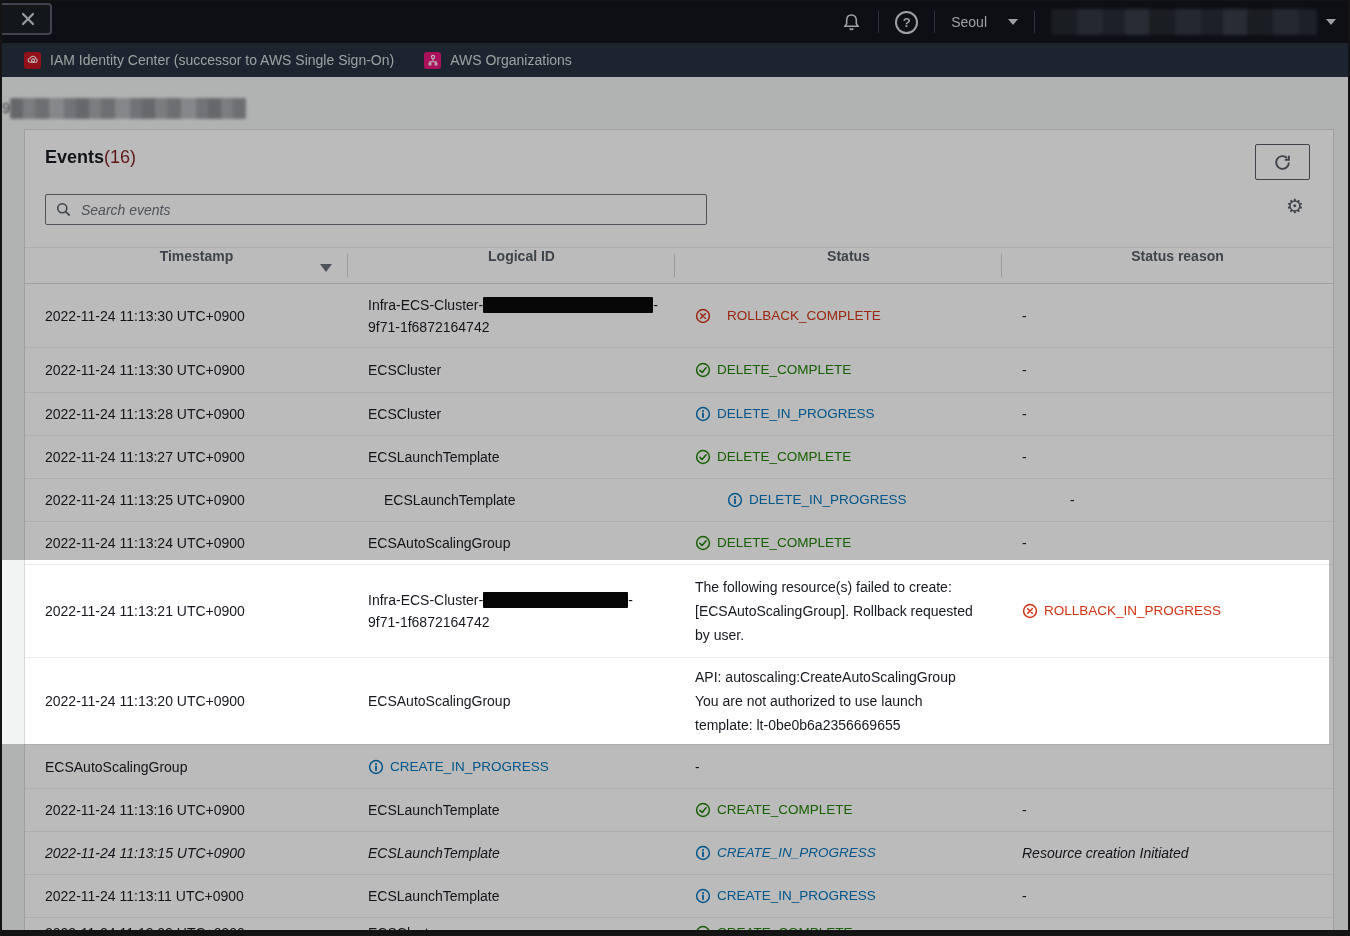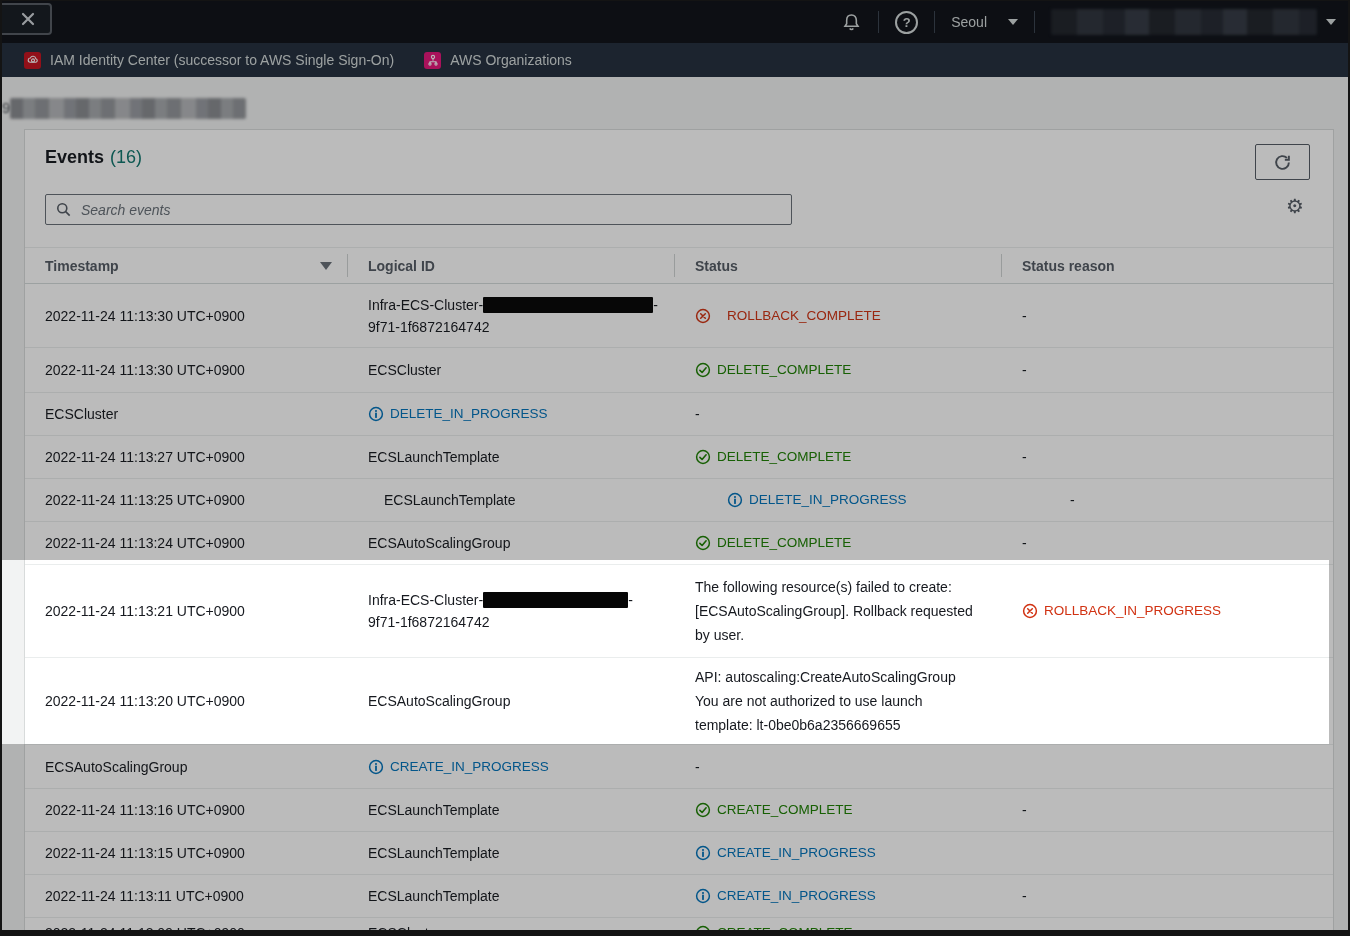--- a/index.html
+++ b/index.html
@@ -42,37 +42,37 @@
   .crumb-frag{position:absolute;left:0;top:98px;color:#4a4f55;font-size:15px;filter:blur(1px);}
   .crumb-redact{
     position:absolute;left:8px;top:97px;width:236px;height:21px;border-radius:2px;filter:blur(1.6px);
     background:repeating-linear-gradient(90deg,#7f8287 0 13px,#9fa2a6 13px 25px,#8a8d92 25px 39px,#b0b2b5 39px 54px,#90939a 54px 66px);
     opacity:.9;
   }
   
   .card{position:absolute;left:22px;top:128px;width:1308px;height:830px;background:#fff;
     border:1px solid #d8dbdb;box-sizing:content-box;}
   .card-title{position:absolute;left:20px;top:17px;font-size:18px;font-weight:700;color:#16191f;}
-  .card-title .count{font-weight:400;color:#0f766e;margin-left:6px;font-size:18px;}
+  .card-title .count{font-weight:400;color:#7f1d1d;font-size:18px;}
   .refresh-btn{position:absolute;left:1230px;top:14px;width:53px;height:34px;background:#fff;
     border:1px solid #545b64;border-radius:2px;display:flex;align-items:center;justify-content:center;
     color:#545b64;cursor:pointer;}
-  .search-box{position:absolute;left:20px;top:64px;width:747px;height:31px;box-sizing:border-box;
+  .search-box{position:absolute;left:20px;top:64px;width:662px;height:31px;box-sizing:border-box;
     border:1px solid #687078;border-radius:2px;background:#fff;display:flex;align-items:center;
     padding-left:10px;gap:8px;color:#545b64;}
   .search-box input{border:none;outline:none;flex:1;font-size:14px;background:transparent;
     font-family:"Liberation Sans","DejaVu Sans",sans-serif;color:#16191f;}
   .search-box input::placeholder{font-style:italic;color:#687078;}
   .gear{position:absolute;left:1261px;top:66px;font-size:20px;color:#545b64;cursor:pointer;line-height:1;}
   
   .etable{position:absolute;left:0;top:117px;width:1308px;}
   .thead{display:grid;grid-template-columns:323px 327px 327px 1fr;height:35px;align-items:center;
     border-top:1px solid #eaeded;border-bottom:1px solid #d5dbdb;}
   .th{position:relative;padding-left:20px;font-size:14px;font-weight:700;color:#545b64;
-    display:flex;align-items:center;height:100%;cursor:pointer;box-sizing:border-box;}
+    display:flex;align-items:center;height:100%;cursor:pointer;box-sizing:border-box;flex-direction:column;}
   .th:not(:last-child)::after{content:"";position:absolute;right:0;top:6px;bottom:6px;width:1px;background:#d0d5d5;}
   .sort-caret{margin-left:auto;margin-right:16px;width:0;height:0;
     border-left:6px solid transparent;border-right:6px solid transparent;border-top:8px solid #687078;}
   .tr{display:grid;grid-template-columns:323px 327px 327px 1fr;align-items:center;
     border-bottom:1px solid #eaeded;font-size:14px;color:#16191f;box-sizing:border-box;}
   .td{padding-left:20px;padding-right:14px;line-height:22px;}
   .td.reason{line-height:24px;max-width:314px;box-sizing:border-box;overflow-wrap:break-word;}
   .status-cell{display:flex;align-items:center;gap:6px;font-size:13.5px;}
   .status-cell svg{flex:none;}
   .redact{display:inline-block;height:16px;background:#060606;vertical-align:-3px;border-radius:1px;}
@@ -197,20 +197,21 @@
             <div class="td status-cell" style="color: rgb(29, 129, 2);">
               <svg width="16" height="16" viewBox="0 0 16 16">
                 <circle cx="8" cy="8" r="6.4" fill="none" stroke="currentColor" stroke-width="1.5"></circle>
                 <path d="M4.9 8.4l2.2 2.1 4-4.7" stroke="currentColor" stroke-width="1.6" stroke-linecap="round" stroke-linejoin="round" fill="none"></path>
               </svg>
               <span>DELETE_COMPLETE</span>
             </div>
             <div class="td reason">-</div>
           </div>
           <div class="tr" style="min-height: 43px;">
+            <div class="td">2022-11-24 11:13:28 UTC+0900</div>
             <div class="td">ECSCluster</div>
             <div class="td status-cell" style="color: rgb(0, 115, 187);">
               <svg width="16" height="16" viewBox="0 0 16 16">
                 <circle cx="8" cy="8" r="6.4" fill="none" stroke="currentColor" stroke-width="1.5"></circle>
                 <circle cx="8" cy="5" r="1.05" fill="currentColor"></circle>
                 <path d="M8 7.3v3.9" stroke="currentColor" stroke-width="1.8" stroke-linecap="round"></path>
               </svg>
               <span>DELETE_IN_PROGRESS</span>
             </div>
             <div class="td reason">-</div>
@@ -286,31 +287,32 @@
             <div class="td">ECSLaunchTemplate</div>
             <div class="td status-cell" style="color: rgb(29, 129, 2);">
               <svg width="16" height="16" viewBox="0 0 16 16">
                 <circle cx="8" cy="8" r="6.4" fill="none" stroke="currentColor" stroke-width="1.5"></circle>
                 <path d="M4.9 8.4l2.2 2.1 4-4.7" stroke="currentColor" stroke-width="1.6" stroke-linecap="round" stroke-linejoin="round" fill="none"></path>
               </svg>
               <span>CREATE_COMPLETE</span>
             </div>
             <div class="td reason">-</div>
           </div>
-          <div class="tr" style="min-height: 43px;">
+          <div class="tr" style="min-height: 43px; font-style: italic;">
             <div class="td">2022-11-24 11:13:15 UTC+0900</div>
             <div class="td">ECSLaunchTemplate</div>
             <div class="td status-cell" style="color: rgb(0, 115, 187);">
               <svg width="16" height="16" viewBox="0 0 16 16">
                 <circle cx="8" cy="8" r="6.4" fill="none" stroke="currentColor" stroke-width="1.5"></circle>
                 <circle cx="8" cy="5" r="1.05" fill="currentColor"></circle>
                 <path d="M8 7.3v3.9" stroke="currentColor" stroke-width="1.8" stroke-linecap="round"></path>
               </svg>
               <span>CREATE_IN_PROGRESS</span>
             </div>
+            <div class="td reason">Resource creation Initiated</div>
           </div>
           <div class="tr" style="min-height: 43px;">
             <div class="td">2022-11-24 11:13:11 UTC+0900</div>
             <div class="td">ECSLaunchTemplate</div>
             <div class="td status-cell" style="color: rgb(0, 115, 187);">
               <svg width="16" height="16" viewBox="0 0 16 16">
                 <circle cx="8" cy="8" r="6.4" fill="none" stroke="currentColor" stroke-width="1.5"></circle>
                 <circle cx="8" cy="5" r="1.05" fill="currentColor"></circle>
                 <path d="M8 7.3v3.9" stroke="currentColor" stroke-width="1.8" stroke-linecap="round"></path>
               </svg>

